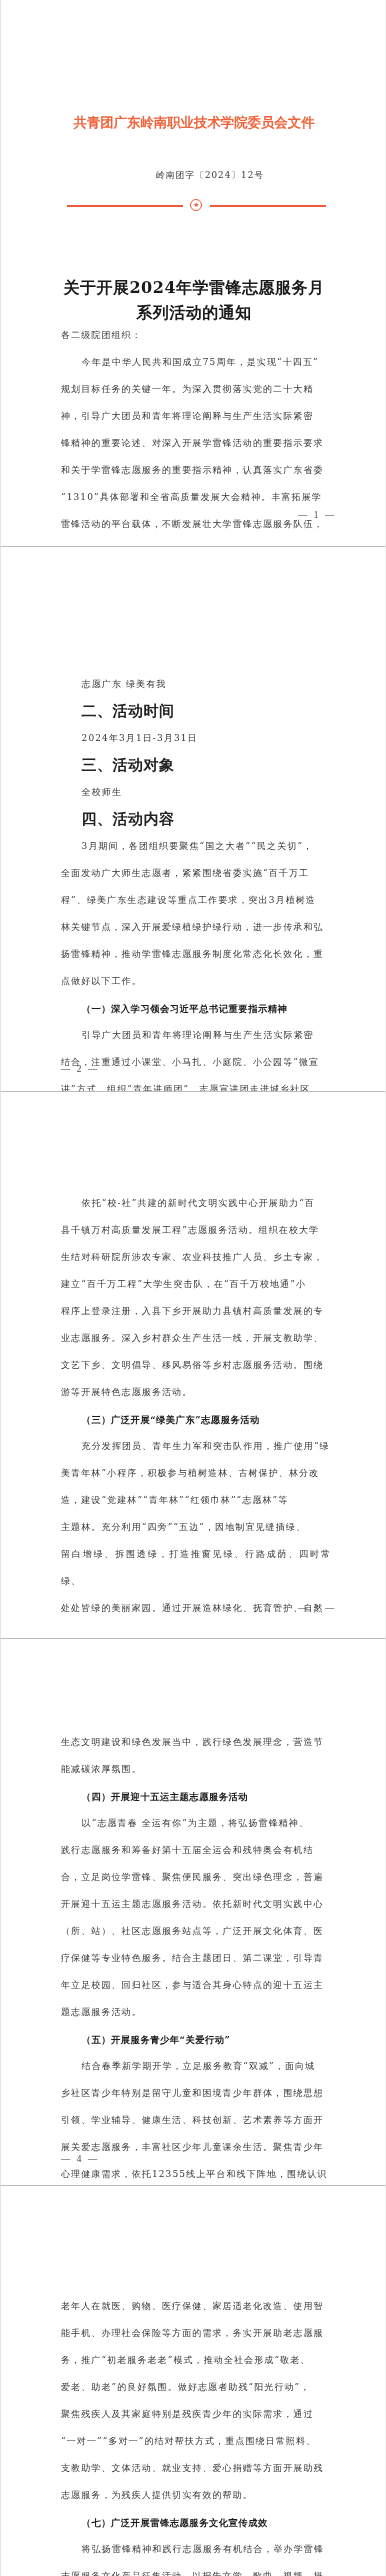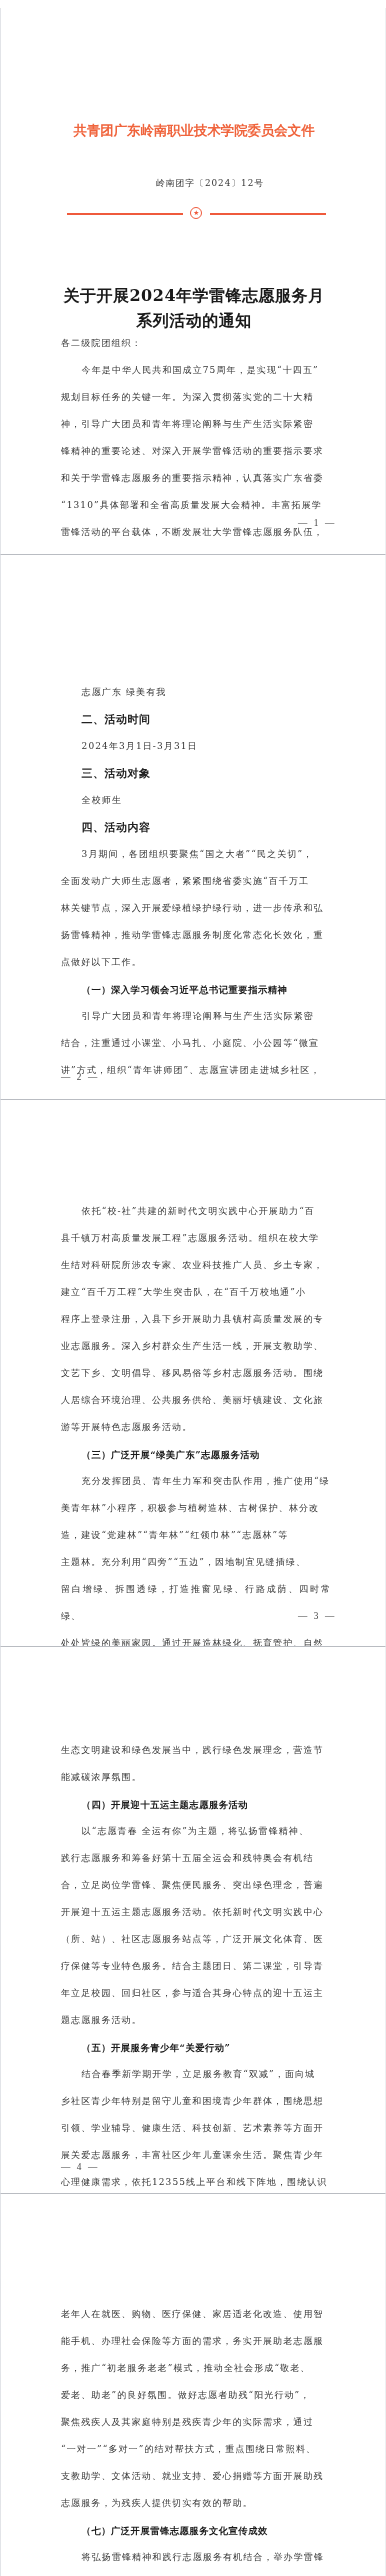--- a/index.html
+++ b/index.html
@@ -25,23 +25,23 @@
   .p {
     font-size: 9px;
     line-height: 27px;
     letter-spacing: 1.1px;
     text-align: justify;
     color: #333;
   }
   .p.indent { text-indent: 20.6px; }
   .p.plain { padding-left: 20.6px; }
   .h1 {
-    font-family: Liberation Sans, sans-serif;
-    font-weight: bold;
-    font-size: 11px;
+    font-family: Liberation Serif, serif;
+    font-weight: bold;
+    font-size: 15px;
     line-height: 27px;
     padding-left: 20.6px;
     letter-spacing: 0.5px;
     color: #222;
   }
   .h2 {
     font-family: "DejaVu Serif", "Liberation Serif", serif;
     font-weight: bold;
     font-size: 9.3px;
     line-height: 27px;
@@ -111,21 +111,21 @@
     font-family: "DejaVu Serif", "Liberation Serif", serif;
     font-weight: bold;
     font-size: 16px;
     color: #1a1a1a;
     letter-spacing: 0.5px;
   }
 </style>
 </head>
 <body>
 
-<div class="page" style="height:547px;margin-top:8px;">
+<div class="page" style="height:547px;">
   <div class="red-header">共青团广东岭南职业技术学院委员会文件</div>
   <div class="doc-number">岭南团字〔2024〕12号</div>
   <div class="red-rule left"></div>
   <div class="emblem">★</div>
   <div class="red-rule right"></div>
 
   <div class="doc-title" style="top:278px;">关于开展2024年学雷锋志愿服务月</div>
   <div class="doc-title" style="top:303px;">系列活动的通知</div>
 
   <div class="page-body" style="top:258px;">
@@ -146,20 +146,21 @@
 <div class="page" style="height:545px;">
   <div class="page-body" style="top:124px;">
     <div class="p plain">志愿广东 绿美有我</div>
     <div class="h1">二、活动时间</div>
     <div class="p plain">2024年3月1日-3月31日</div>
     <div class="h1">三、活动对象</div>
     <div class="p plain">全校师生</div>
     <div class="h1">四、活动内容</div>
     <div class="p plain">3月期间，各团组织要聚焦“国之大者”“民之关切”，</div>
     <div class="p">全面发动广大师生志愿者，紧紧围绕省委实施“百千万工</div>
+    <div class="p">程”、绿美广东生态建设等重点工作要求，突出3月植树造</div>
     <div class="p">林关键节点，深入开展爱绿植绿护绿行动，进一步传承和弘</div>
     <div class="p">扬雷锋精神，推动学雷锋志愿服务制度化常态化长效化，重</div>
     <div class="p">点做好以下工作。</div>
     <div class="h2">（一）深入学习领会习近平总书记重要指示精神</div>
     <div class="p indent">引导广大团员和青年将理论阐释与生产生活实际紧密</div>
     <div class="p">结合，注重通过小课堂、小马扎、小庭院、小公园等“微宣</div>
     <div class="p">讲”方式，组织“青年讲师团”、志愿宣讲团走进城乡社区，</div>
 
   </div>
   <div class="page-num left" style="top:517px;">— 2 —</div>
@@ -167,21 +168,20 @@
 
 <div class="page" style="height:547px;">
   <div class="page-body" style="top:98px;">
     <div class="p indent">依托“校-社”共建的新时代文明实践中心开展助力“百</div>
     <div class="p">县千镇万村高质量发展工程”志愿服务活动。组织在校大学</div>
     <div class="p">生结对科研院所涉农专家、农业科技推广人员、乡土专家，</div>
     <div class="p">建立“百千万工程”大学生突击队，在“百千万校地通”小</div>
     <div class="p">程序上登录注册，入县下乡开展助力县镇村高质量发展的专</div>
     <div class="p">业志愿服务。深入乡村群众生产生活一线，开展支教助学、</div>
     <div class="p">文艺下乡、文明倡导、移风易俗等乡村志愿服务活动。围绕</div>
-    <div class="p">人居综合环境治理、公共服务供给、美丽圩镇建设、文化旅</div>
     <div class="p">游等开展特色志愿服务活动。</div>
     <div class="h2">（三）广泛开展“绿美广东”志愿服务活动</div>
     <div class="p indent">充分发挥团员、青年生力军和突击队作用，推广使用“绿</div>
     <div class="p">美青年林”小程序，积极参与植树造林、古树保护、林分改</div>
     <div class="p">造，建设“党建林”“青年林”“红领巾林”“志愿林”等</div>
     <div class="p">主题林。充分利用“四旁”“五边”，因地制宜见缝插绿、</div>
     <div class="p">留白增绿、拆围透绿，打造推窗见绿、行路成荫、四时常绿、</div>
     <div class="p">处处皆绿的美丽家园。通过开展造林绿化、抚育管护、自然</div>
 
   </div>

